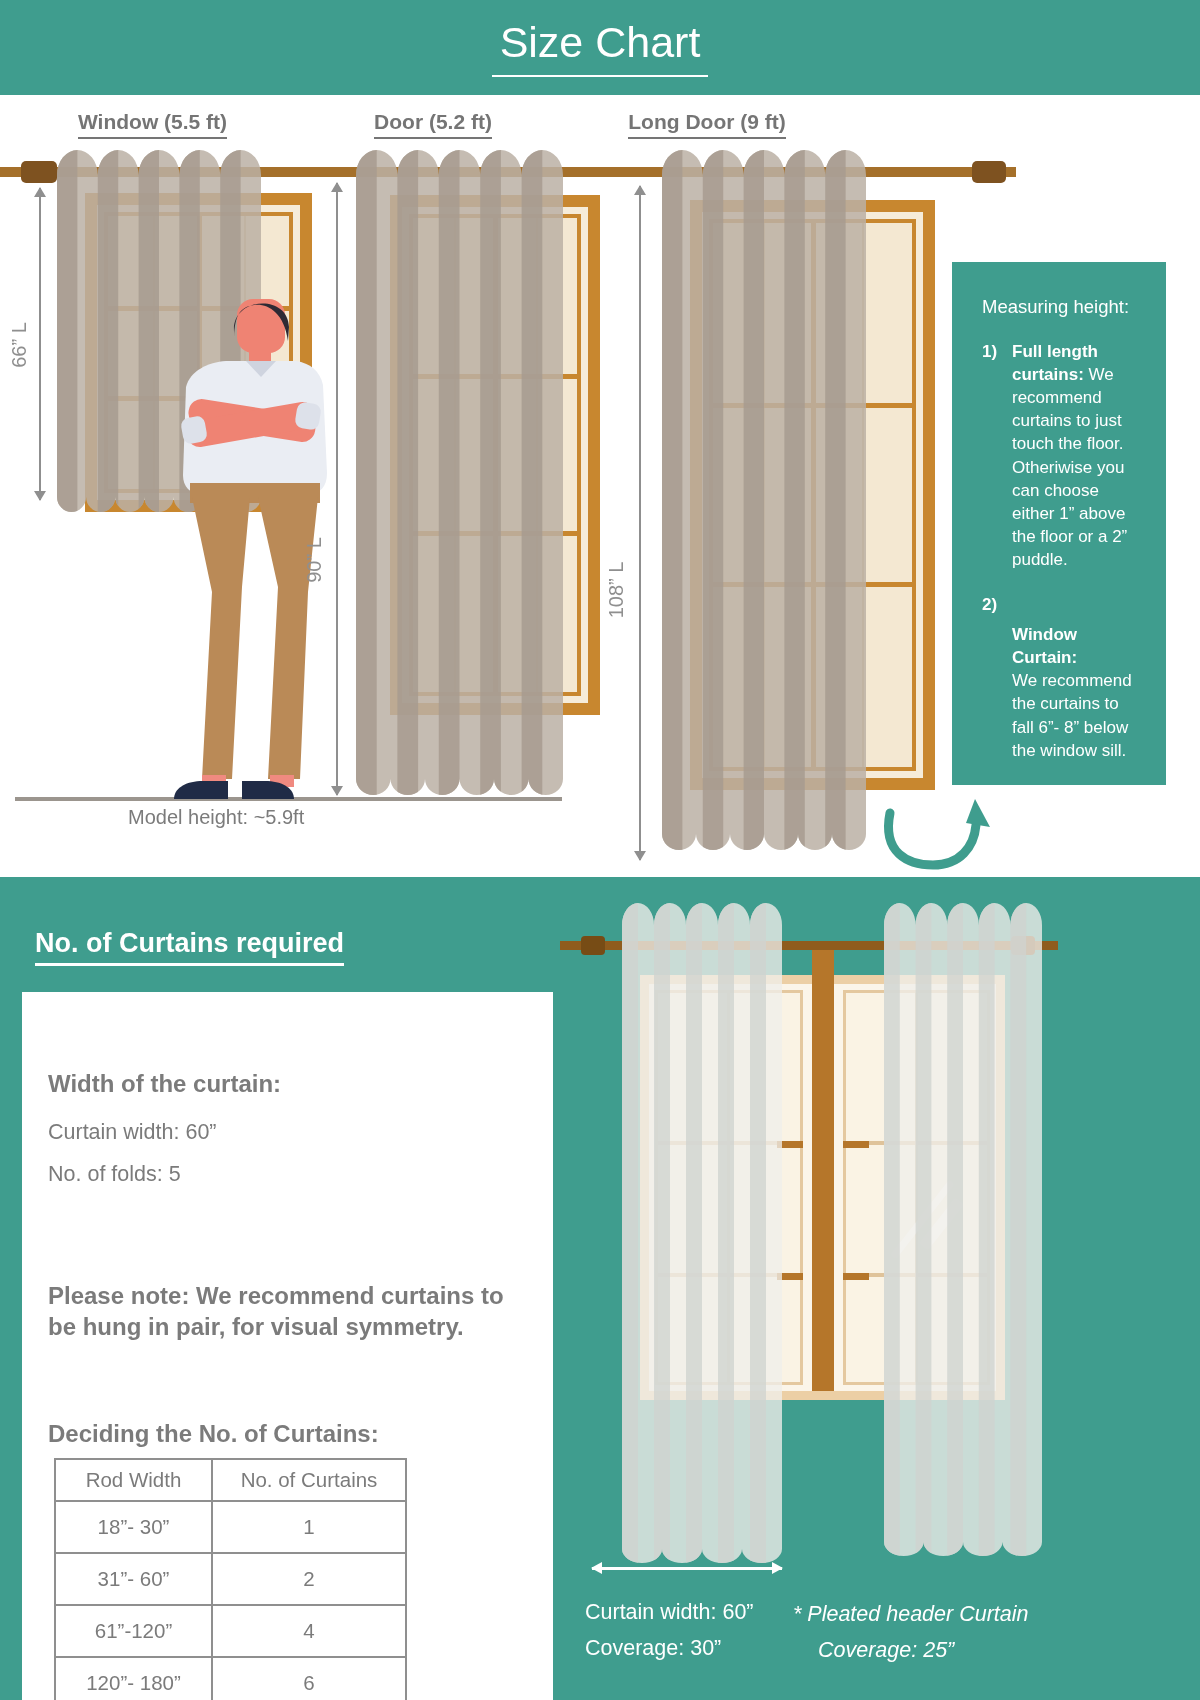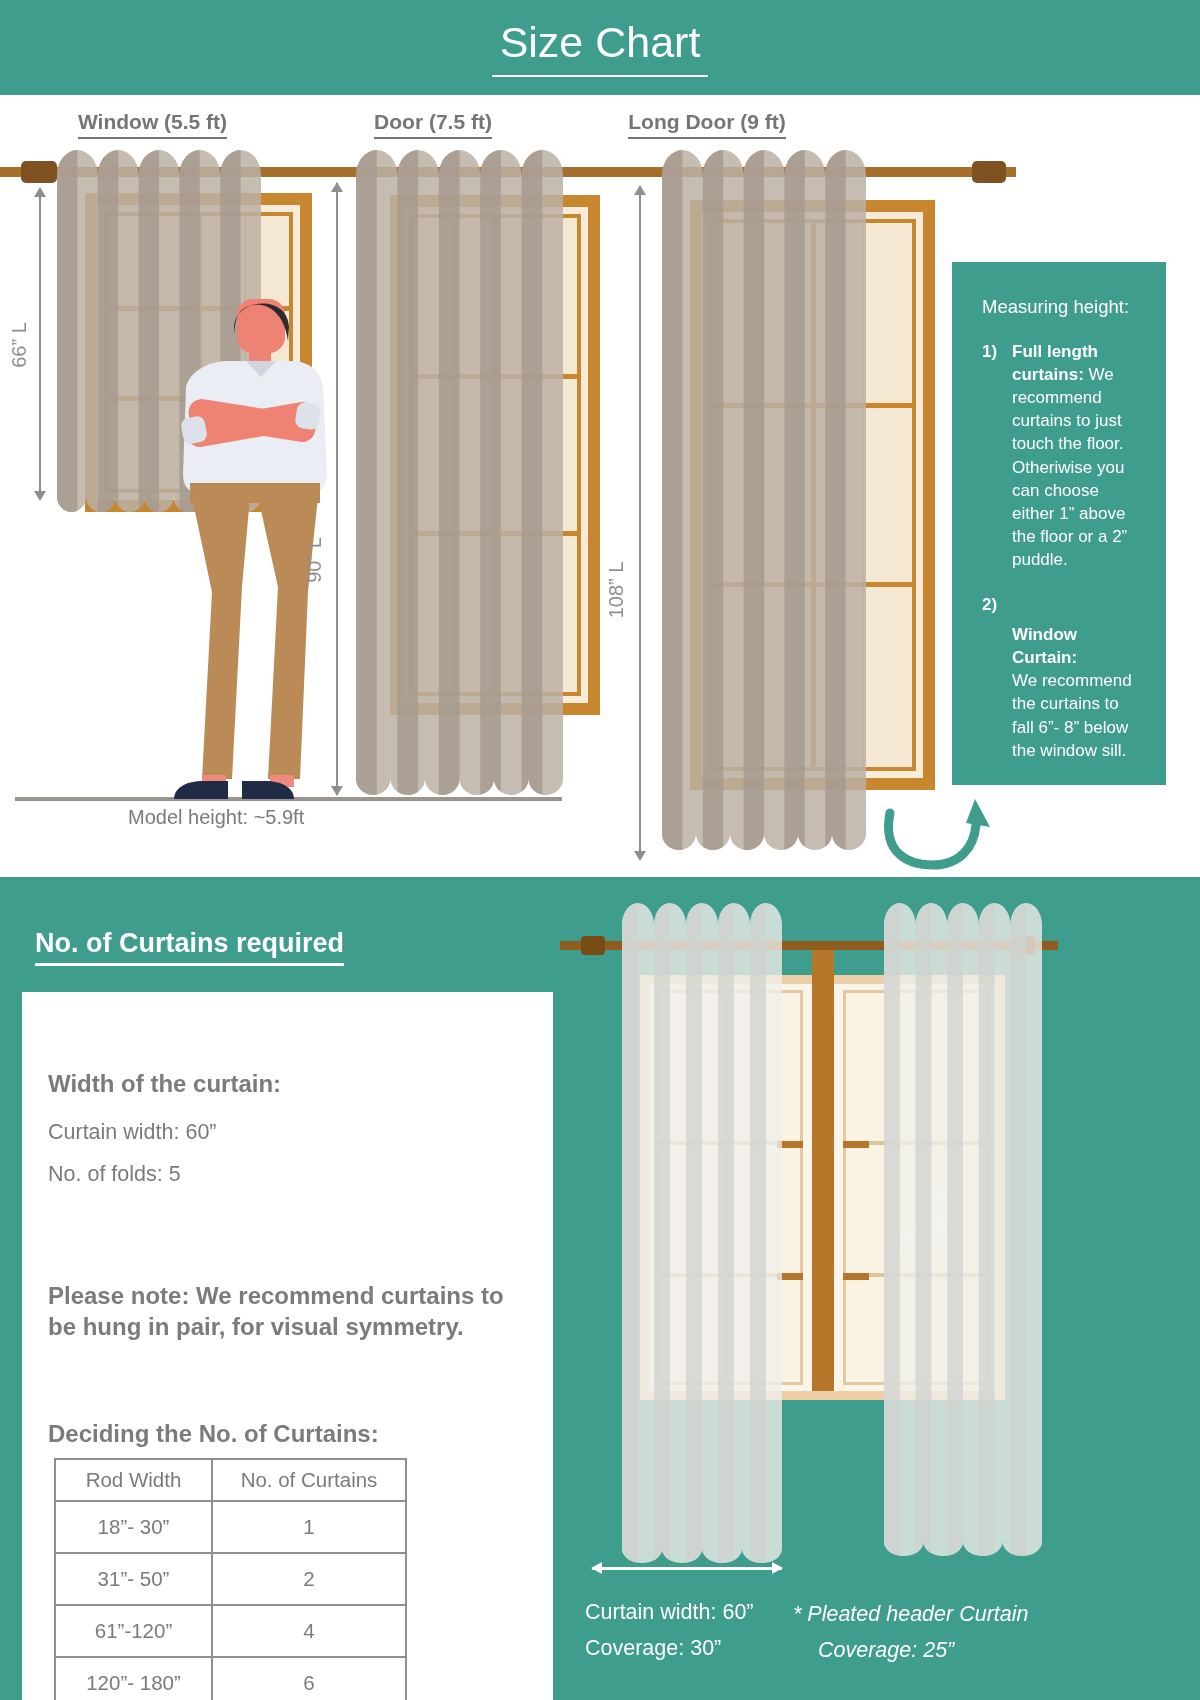--- a/index.html
+++ b/index.html
@@ -92,21 +92,21 @@
 
 <div id="stage">
 
   <div class="abs hdr">
     <span class="hdr-title">Size Chart</span>
   </div>
 
   <div class="abs plabel" style="left:55px;width:195px;">
     <span>Window (5.5 ft)</span></div>
   <div class="abs plabel" style="left:343px;width:180px;">
-    <span>Door (7.5 ft)</span></div>
+    <span>Door (5.2 ft)</span></div>
   <div class="abs plabel" style="left:612px;width:190px;">
     <span>Long Door (9 ft)</span></div>
 
   <div class="abs win" style="left:85px;top:193px;width:227px;height:319px;">
     <div class="win-cream">
         <div class="win-inner">
       <div class="mull-v thin" style="left:25%;"></div>
           <div class="mull-v thin" style="left:75%;"></div>
       <div class="mull-v" style="left:calc(50% - 2px);"></div>
       <div class="mull-h" style="top:33%;"></div>
@@ -250,21 +250,21 @@
           <th>Rod Width</th>
           <th>No. of Curtains</th>
         </tr>
       </thead>
       <tbody>
         <tr>
             <td>18”- 30”</td>
             <td>1</td>
           </tr>
         <tr>
-            <td>31”- 50”</td>
+            <td>31”- 60”</td>
             <td>2</td>
           </tr>
         <tr>
             <td>61”-120”</td>
             <td>4</td>
           </tr>
         <tr>
             <td>120”- 180”</td>
             <td>6</td>
           </tr>

